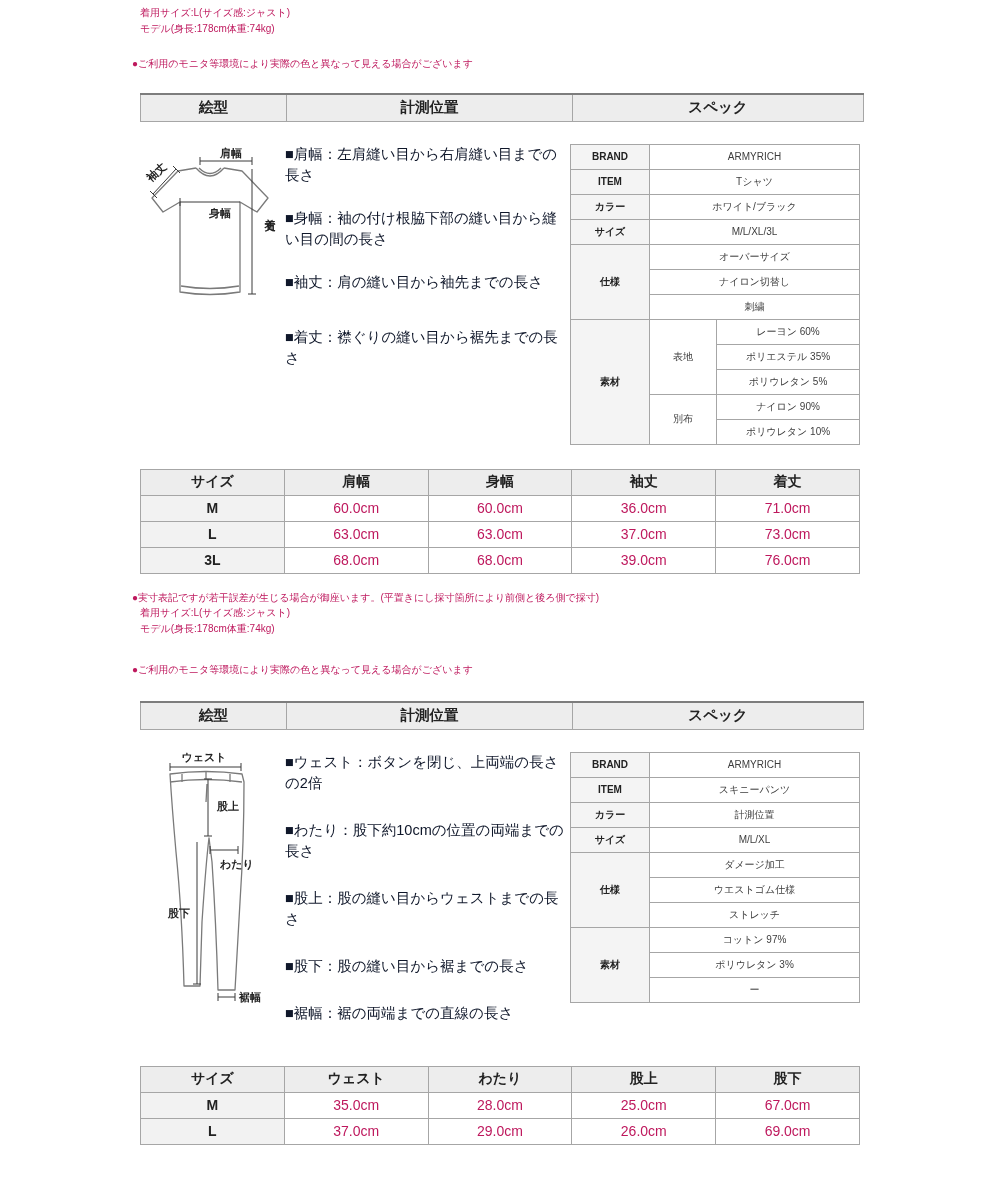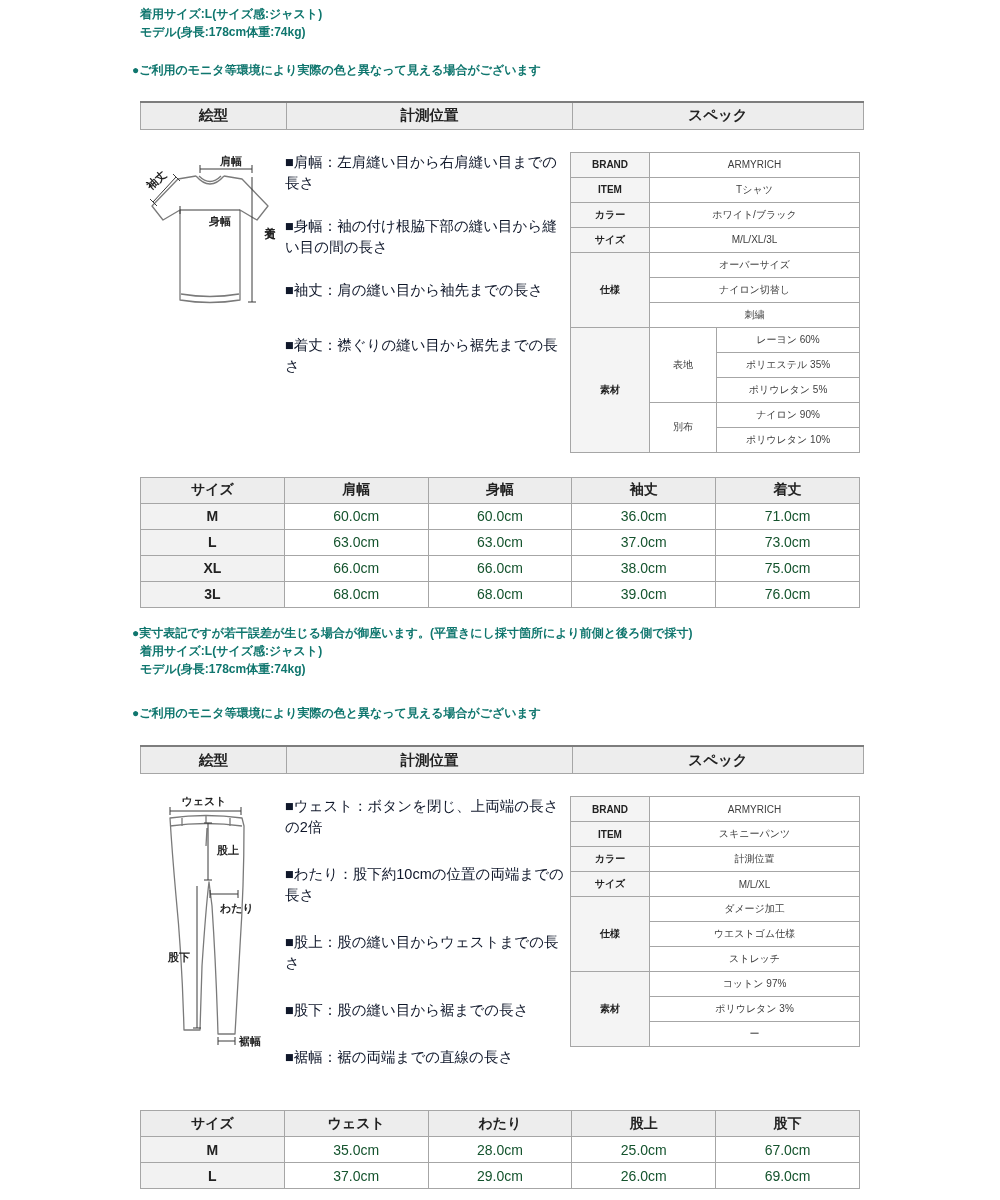--- a/index.html
+++ b/index.html
@@ -4,21 +4,21 @@
 <style>
   html,body{margin:0;padding:0;}
   body{
     width:1000px;height:1200px;background:#ffffff;overflow:hidden;
     font-family:"Liberation Sans","DejaVu Sans",sans-serif;
     color:#333;font-size:14px;
   }
   .page{padding-top:4px;}
   .notes-wrap{margin-left:132px;width:860px;}
   .plain-line{padding-left:8px;}
-  .red{color:#0f766e;font-weight:bold;font-size:12px;line-height:1.35;margin:2px 0;}
+  .red{color:#be185d;font-weight:normal;font-size:10px;line-height:1.35;margin:2px 0;}
   .gap-sm{height:18px;}
   .gap-md{height:24px;}
 
   .content{margin-left:140px;width:720px;}
 
   table{border-collapse:collapse;}
   
   .strip{width:720px;table-layout:fixed;border:1px solid #a6a6a6;border-top:2px solid #7d7d7d;}
   .strip td{
     background:#ededed;border:1px solid #a6a6a6;font-weight:bold;color:#222;
@@ -34,21 +34,21 @@
   .col-measure.pants p{margin-bottom:26px;}
 
   
   .spec-table{width:290px;font-size:10px;border:1px solid #8c8c8c;}
   .spec-table td{border:1px solid #a6a6a6;text-align:center;padding:2px 3px;height:20px;color:#3d3d3d;}
   .spec-table td.lbl{background:#f4f4f4;font-weight:bold;width:72px;color:#222;}
   .spec-table td.mid{width:60px;}
 
   
   .size-table{width:720px;table-layout:fixed;font-size:14px;border:1px solid #8c8c8c;margin-top:24px;}
-  .size-table th,.size-table td{border:1px solid #a6a6a6;text-align:center;padding:3px 0;height:19px;color:#14532d;}
+  .size-table th,.size-table td{border:1px solid #a6a6a6;text-align:center;padding:3px 0;height:19px;color:#be185d;}
   .size-table th{background:#ededed;font-weight:bold;color:#222;}
   .size-table td.rowhead{background:#f2f2f2;font-weight:bold;color:#222;}
 
   svg text{font-family:"Liberation Sans","DejaVu Sans",sans-serif;fill:#222;font-weight:bold;}
   .vlabel{
     position:absolute;right:8px;top:66px;writing-mode:vertical-rl;
     font-size:11px;font-weight:bold;color:#222;letter-spacing:1px;
   }
 </style>
 </head>
@@ -171,27 +171,20 @@
         <td>60.0cm</td>
         <td>36.0cm</td>
         <td>71.0cm</td>
       </tr>
       <tr>
         <td class="rowhead">L</td>
         <td>63.0cm</td>
         <td>63.0cm</td>
         <td>37.0cm</td>
         <td>73.0cm</td>
-      </tr>
-      <tr>
-        <td class="rowhead">XL</td>
-        <td>66.0cm</td>
-        <td>66.0cm</td>
-        <td>38.0cm</td>
-        <td>75.0cm</td>
       </tr>
       <tr>
         <td class="rowhead">3L</td>
         <td>68.0cm</td>
         <td>68.0cm</td>
         <td>39.0cm</td>
         <td>76.0cm</td>
       </tr>
     </tbody>
       </table>

